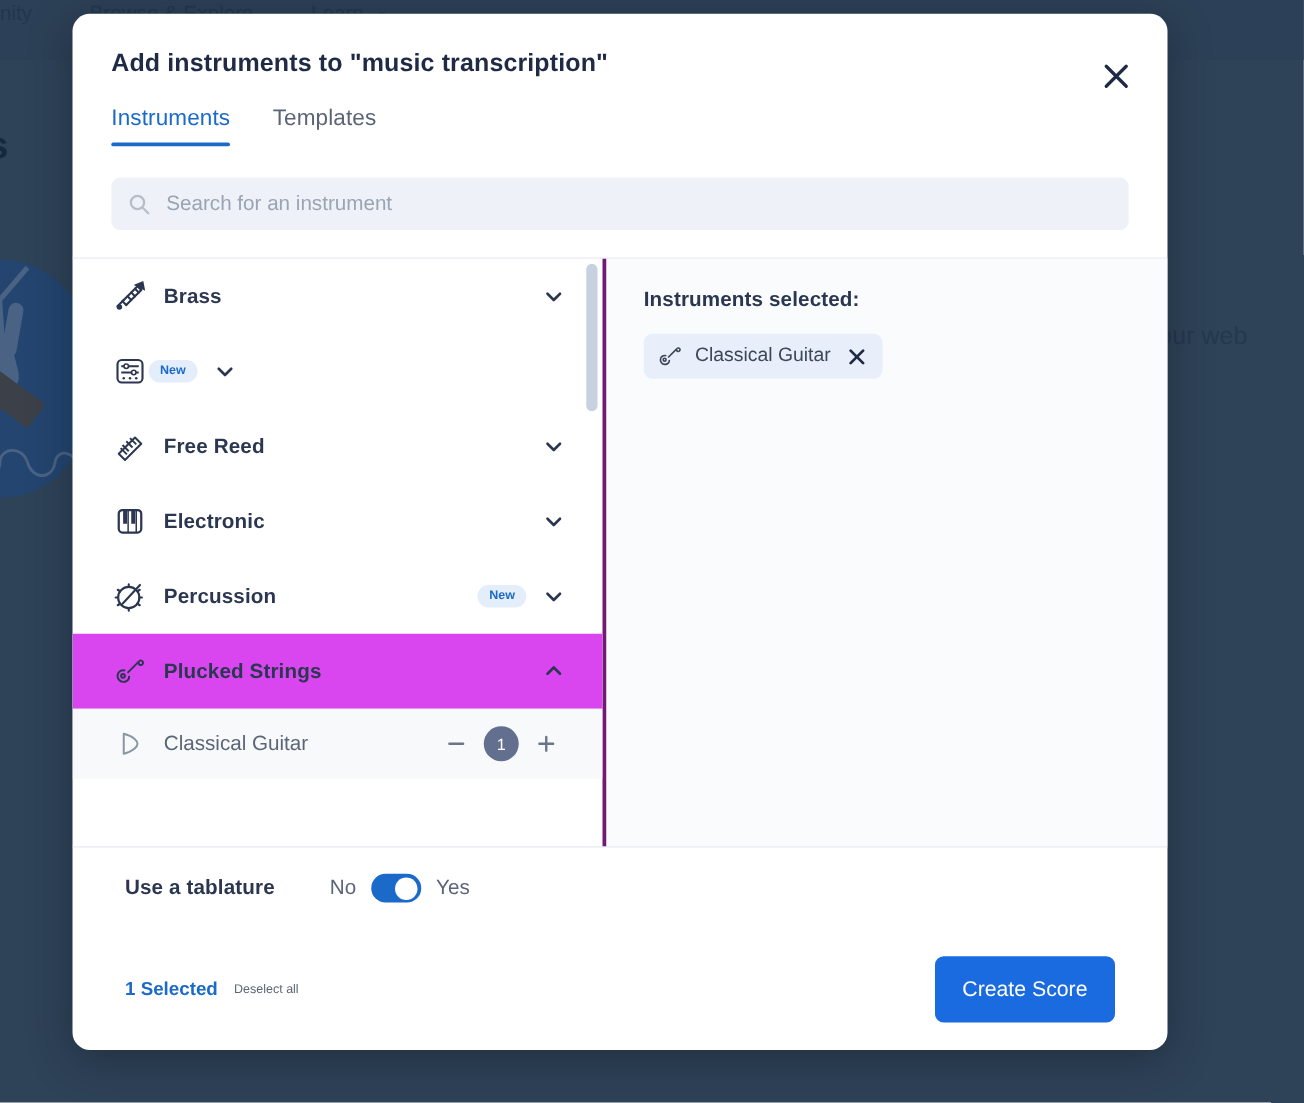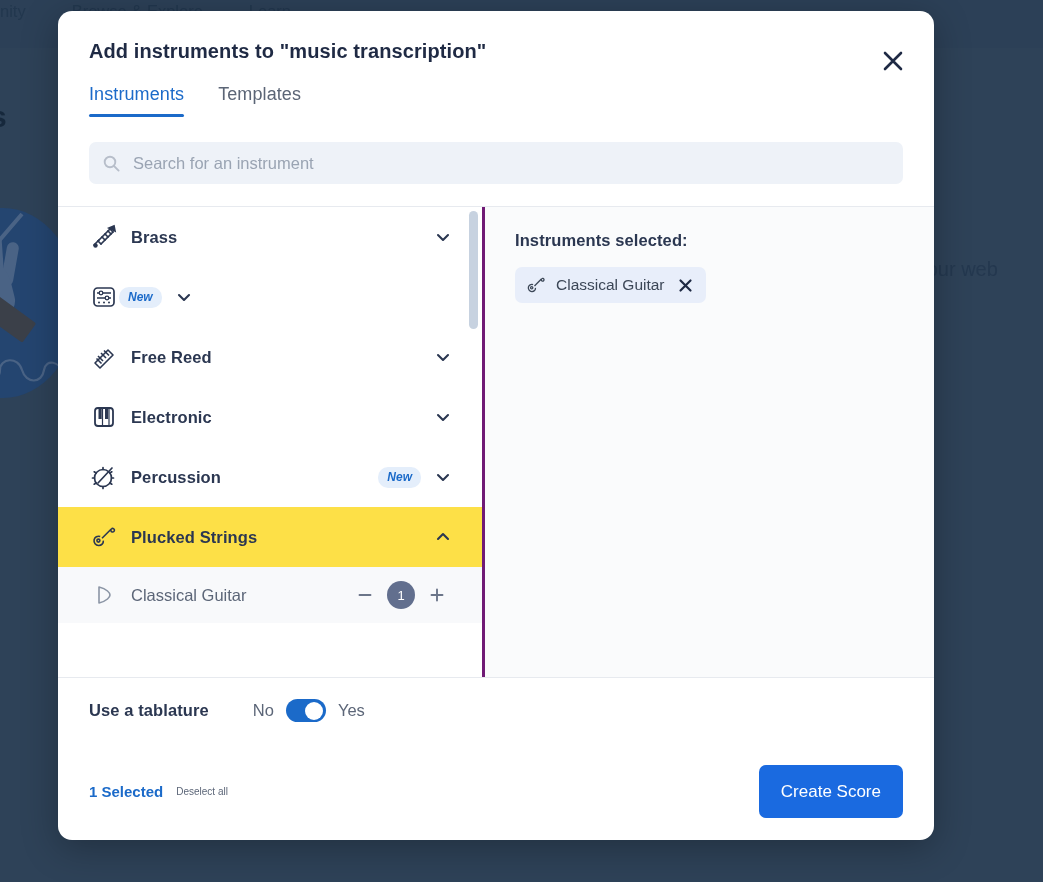--- a/index.html
+++ b/index.html
@@ -161,33 +161,33 @@
   .cat-list {
     position: absolute; inset: 0;
     overflow: hidden;
   }
   .cat-row {
     display: flex; align-items: center;
     height: 60px;
     padding: 0 31px 0 31px;
     cursor: pointer;
   }
-  .cat-row.expanded { background: #fde047; }
+  .cat-row.expanded { background: #d946ef; }
   .cat-icon {
     width: 30px; flex: none;
     display: flex; align-items: center; justify-content: center;
     color: #2b3751;
   }
   .cat-label {
     margin-left: 12px;
     font-size: 16.5px; font-weight: 700; color: #2b3751;
     flex: 1 1 auto; letter-spacing: .1px;
   }
   .badge-new {
-    font-size: 12px; font-style: italic; font-weight: 700;
+    font-size: 10px; font-weight: 700;
     color: #1b6ac9; background: #e4eefb;
     border-radius: 10px; padding: 3px 9px 4px;
     margin-right: 14px;
   }
   .chev { color: #2b3751; flex: none; display: flex; }
 
   .inst-row {
     display: flex; align-items: center;
     height: 56px;
     padding: 0 31px 0 31px;
@@ -246,21 +246,21 @@
   .chip-label { font-size: 15.5px; color: #3c4757; margin: 0 13px 0 10px; }
   .chip-remove {
     border: none; background: transparent; cursor: pointer;
     padding: 0; display: flex; align-items: center; color: #1f2a44;
   }
 
   
   .modal-footer {
     flex: none;
     border-top: 1px solid #e7eaef;
-    padding: 0 31px;
+    padding: 0 42px;
   }
   .tab-row {
     display: flex; align-items: center;
     height: 65px;
   }
   .tab-label {
     font-size: 16.5px; font-weight: 700; color: #2b3751;
     margin-right: 44px; letter-spacing: .1px;
   }
   .tog-text { font-size: 16.5px; color: #5c6678; }

